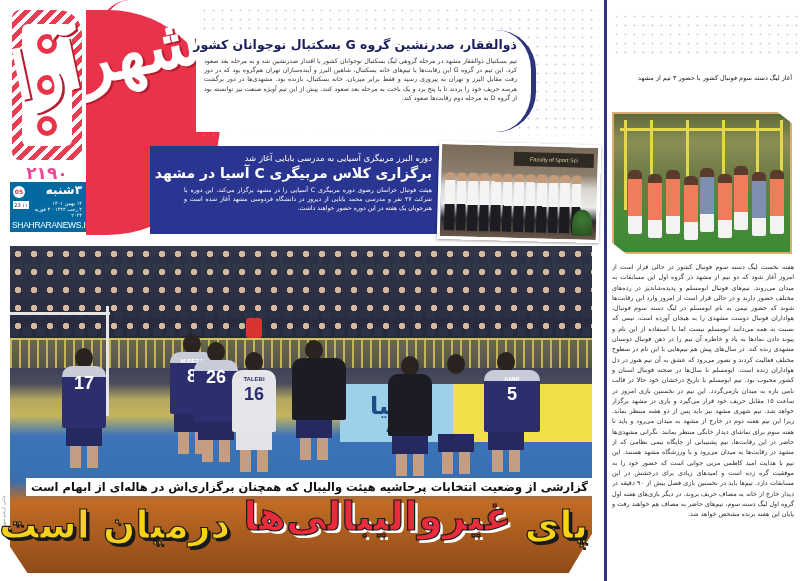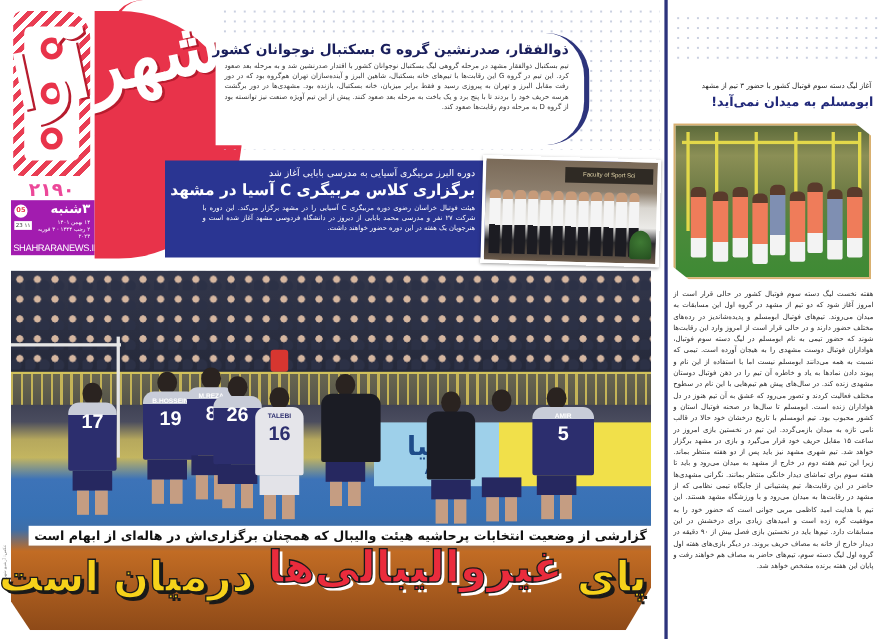--- a/index.html
+++ b/index.html
@@ -30,21 +30,21 @@
     display: flex; flex-direction: column; align-items: center; justify-content: space-around;
   }
   .ring { width: 20px; height: 20px; border: 5px solid #e8334a; border-radius: 50%; }
   .issue-number {
     position: absolute; left: 8px; top: 163px; width: 78px; text-align: center;
     color: #ec4899; font-weight: bold; font-size: 17px; letter-spacing: 6px;
     font-family: "DejaVu Sans", sans-serif;
   }
   .date-box {
     position: absolute; left: 10px; top: 182px; width: 76px; height: 50px;
-    background: #a21caf; color: #fff;
+    background: #0369a1; color: #fff;
   }
   .date-day { position: absolute; right: 4px; top: 1px; font-size: 12px; font-weight: bold; direction: rtl; }
   .date-badge {
     position: absolute; left: 3px; top: 4px; width: 12px; height: 12px; border-radius: 50%;
     background: #fff; color: #e8334a; font-size: 6px; font-weight: bold; text-align: center; line-height: 12px;
   }
   .date-small {
     position: absolute; left: 3px; top: 19px; width: 16px; height: 8px;
     background: #fff; color: #333; font-size: 5px; text-align: center; line-height: 8px;
   }
@@ -272,29 +272,20 @@
 
     <div class="player" style="left:52px; top:102px;">
       <div class="head"></div>
       <div class="jersey">
           <span class="name"></span>
           <span class="num">17</span>
         </div>
       <div class="shorts"></div>
         <div class="legs"></div>
     </div>
-    <div class="player" style="left:120px; top:92px; width:50px;">
-      <div class="head"></div>
-      <div class="jersey" style="width:50px;">
-          <span class="name">B.HOSSEIN</span>
-          <span class="num">19</span>
-        </div>
-      <div class="shorts"></div>
-        <div class="legs"></div>
-    </div>
     <div class="player" style="left:160px; top:88px;">
       <div class="head"></div>
       <div class="jersey">
           <span class="name">M.REZA</span>
           <span class="num">8</span>
         </div>
       <div class="shorts"></div>
         <div class="legs"></div>
     </div>
     <div class="player" style="left:184px; top:96px;">
@@ -353,21 +344,20 @@
   <div class="kicker-strip">گزارشی از وضعیت انتخابات پرحاشیه هیئت والیبال که همچنان برگزاری‌اش در هاله‌ای از ابهام است</div>
   <div class="main-headline">
     <span class="hl-yellow">پای</span>
     <span class="hl-red">غیروالیبالی‌ها</span>
     <span class="hl-yellow">درمیان است؟</span>
   </div>
 
   <div class="col-rule"></div>
   <div class="dots right-dots"></div>
   <div class="right-kicker">آغاز لیگ دسته سوم فوتبال کشور با حضور ۳ تیم از مشهد</div>
-  <div class="right-headline">ابومسلم به میدان نمی‌آید!</div>
   <div class="right-photo">
     <div class="goal-bar"></div>
     <div class="goal-post" style="left:10px;"></div>
     <div class="goal-post" style="left:36px;"></div>
     <div class="goal-post" style="left:72px;"></div>
     <div class="goal-post" style="left:108px;"></div>
     <div class="goal-post" style="left:142px;"></div>
     <div class="goal-post" style="left:166px;"></div>
     <div class="footballer" style="left:14px;"></div>
     <div class="footballer" style="left:34px; top:60px;"></div>

